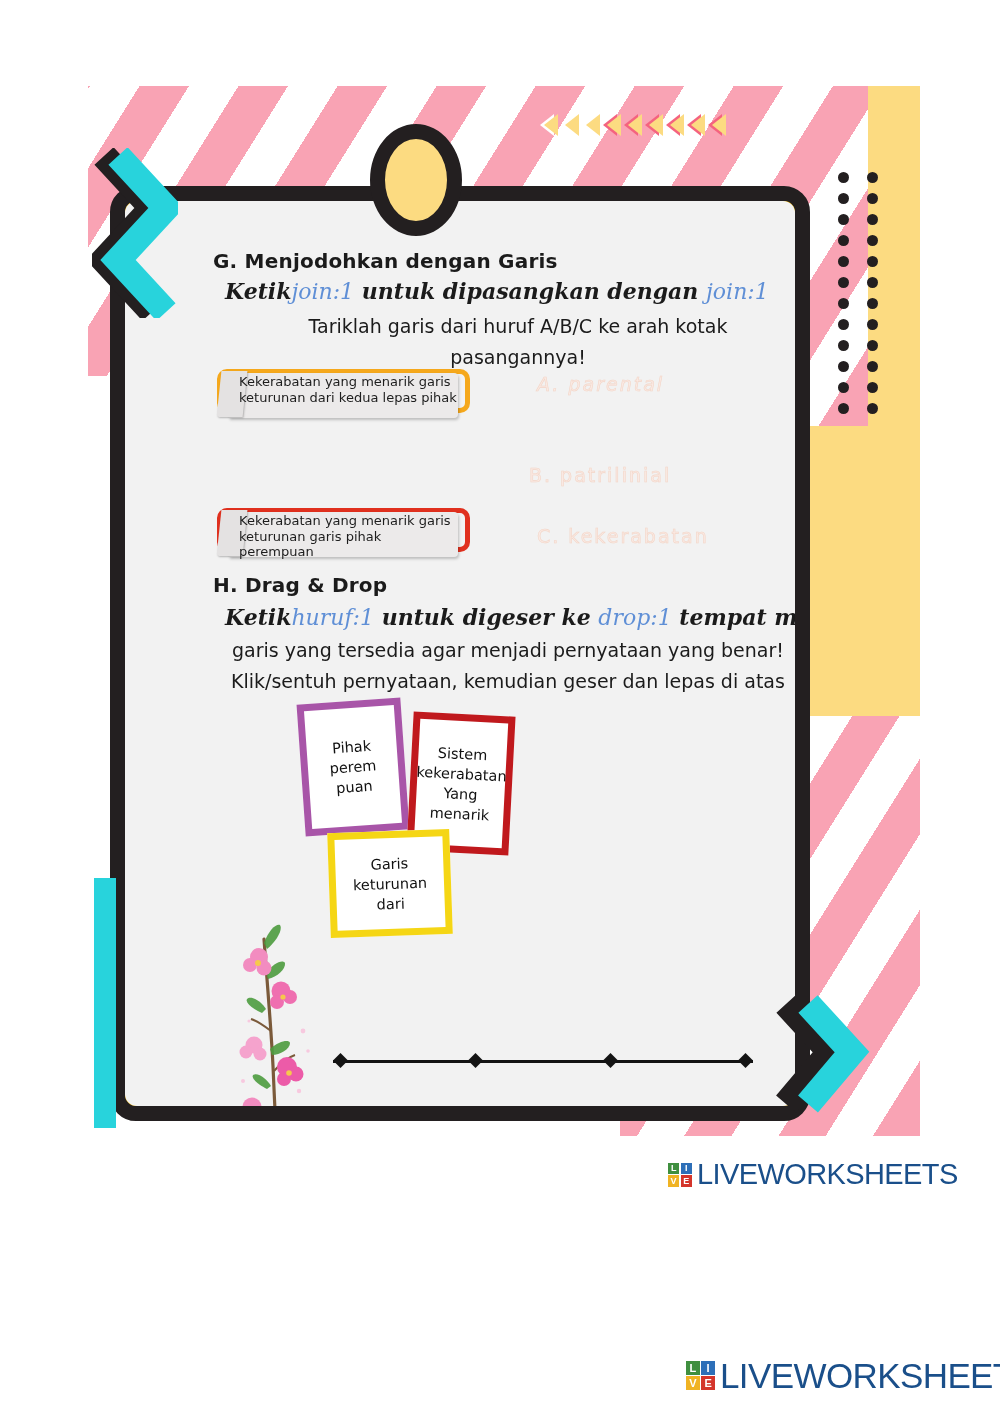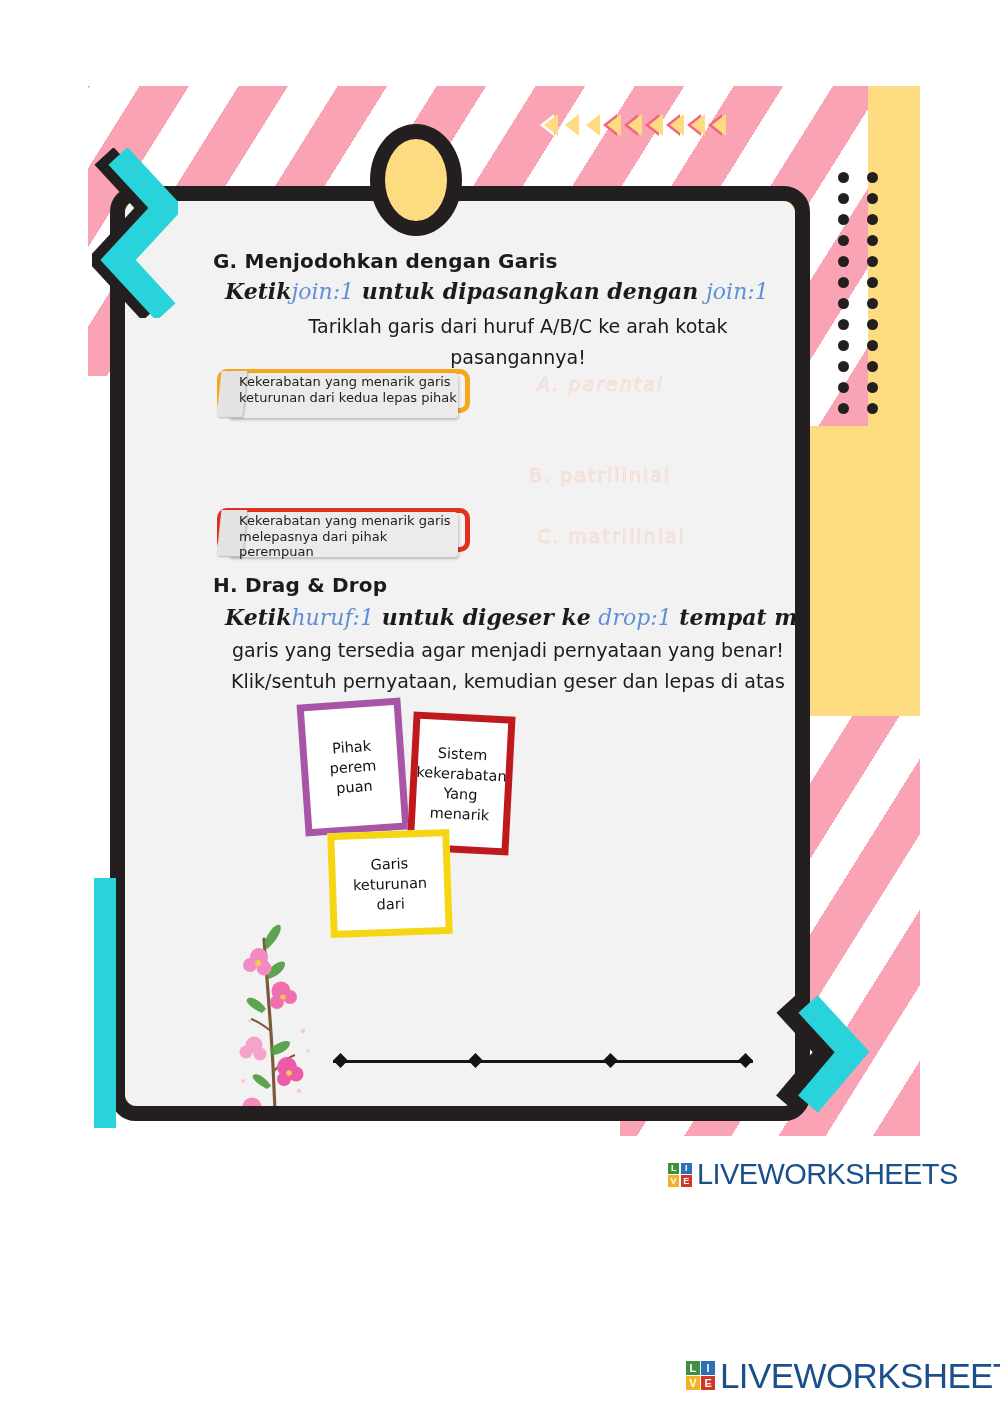--- a/index.html
+++ b/index.html
@@ -316,27 +316,27 @@
             </div>
           </div>
 
 
           <div class="match-box red" style="left:92px; top:307px;">
             <div class="bracket" style="border-color: rgb(224, 48, 30);"></div>
             <div class="plate"></div>
             <div class="fold"></div>
             <div class="txt">
               <div>Kekerabatan yang menarik garis</div>
-              <div>melepasnya dari pihak perempuan</div>
+              <div>keturunan garis pihak perempuan</div>
             </div>
           </div>
 
           <div class="answer-label" style="left:412px; top:172px;font-style:italic;">A.  parental</div>
           <div class="answer-label" style="left:404px; top:248px;margin-top:15px;">B.  patrilinial</div>
-          <div class="answer-label" style="left:412px; top:324px;">C.  matrilinial</div>
+          <div class="answer-label" style="left:412px; top:324px;">C.  kekerabatan</div>
 
           <div class="h-title" style="left:88px; top:372px;">H. Drag &amp; Drop</div>
 
           <div class="h-sub" style="left:100px; top:403px;">
             <span>Ketik</span><span class="code">huruf:1</span><span> untuk digeser ke </span><span class="code">drop:1</span><span> tempat melepasnya!</span>
           </div>
 
           <div class="h-instr" style="left:106px; top:434px;">
             <div>garis   yang tersedia agar menjadi pernyataan yang benar!</div>
             <div>Klik/sentuh pernyataan, kemudian geser dan lepas di atas</div>

